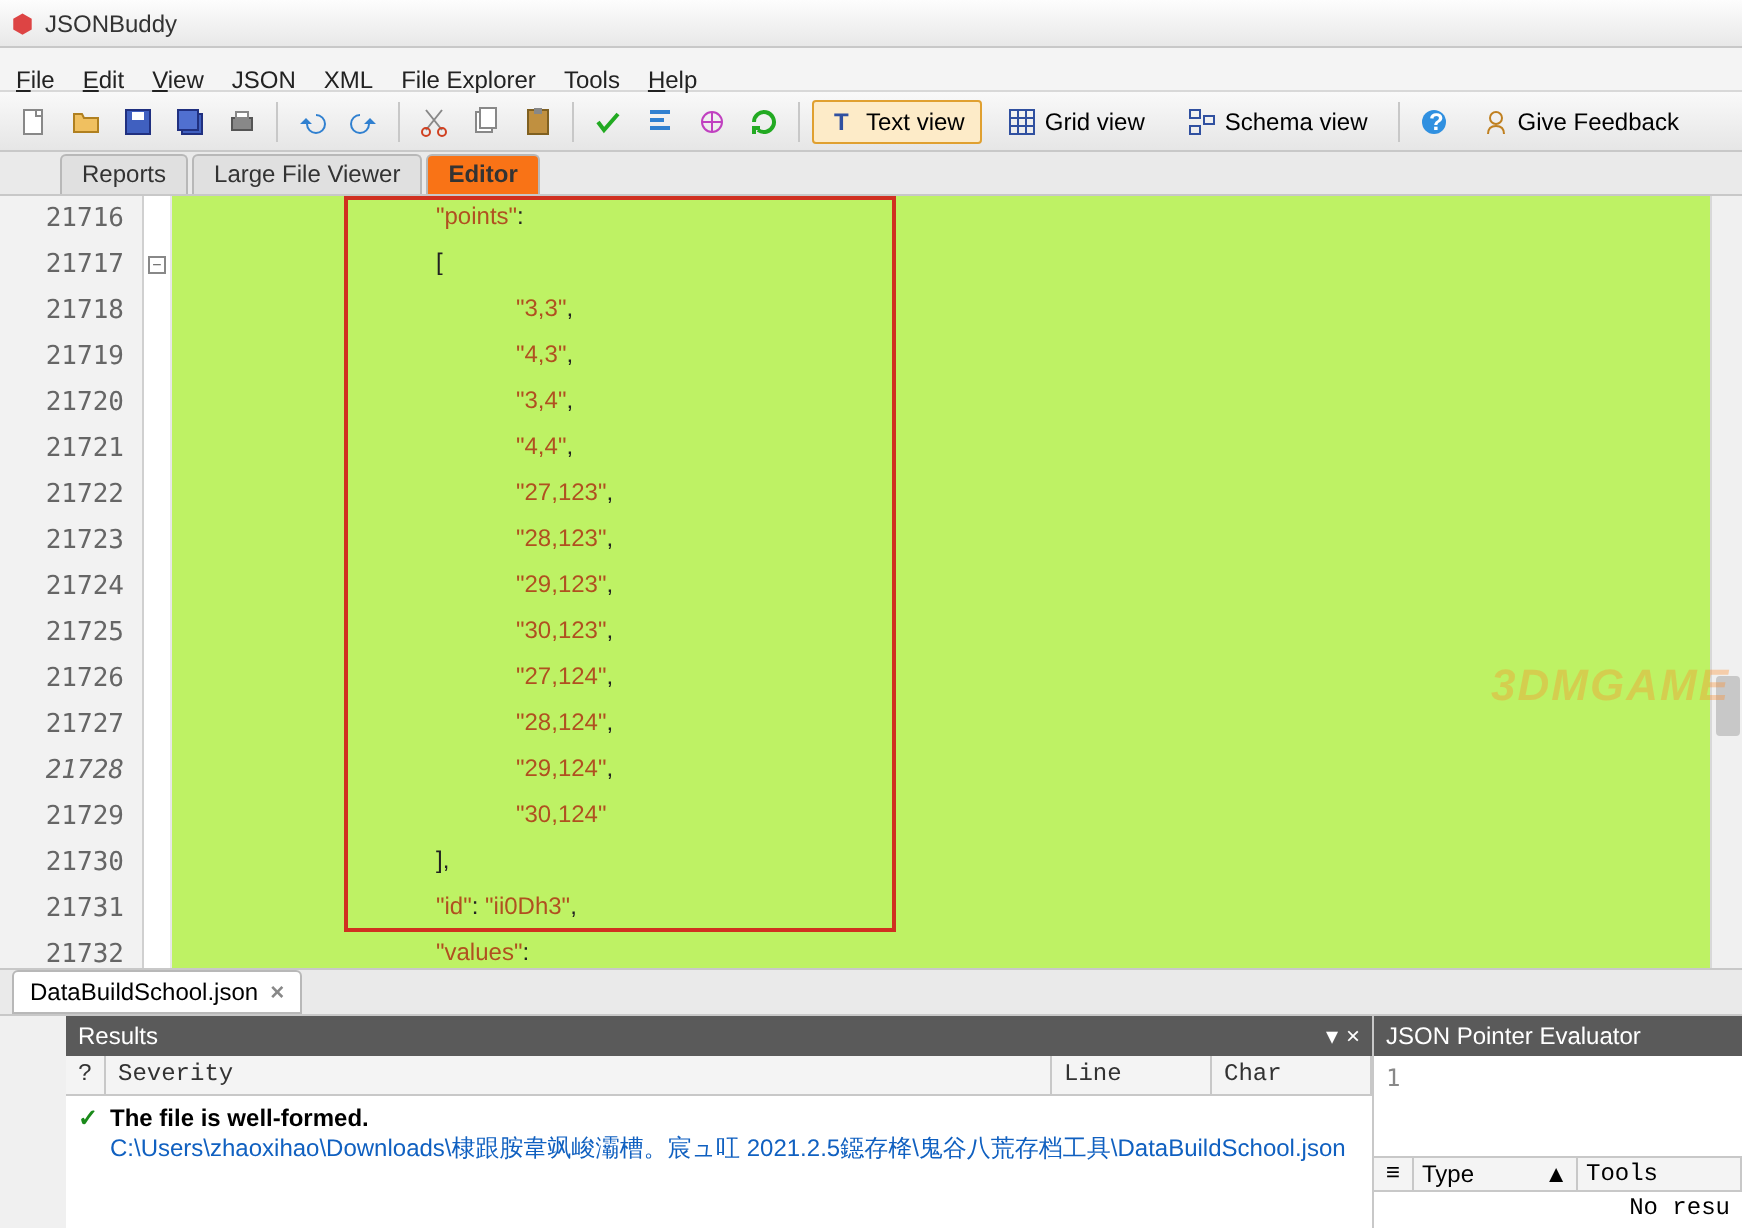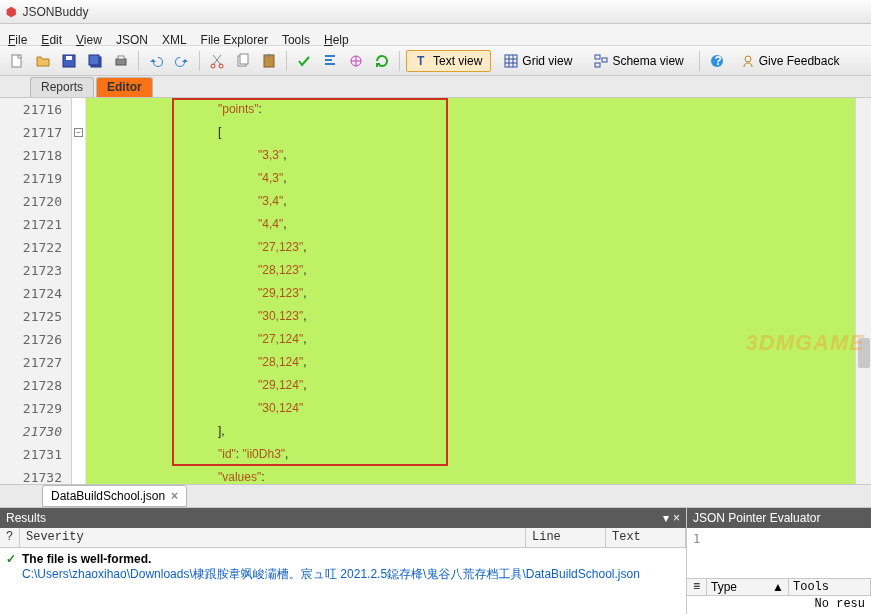--- a/index.html
+++ b/index.html
@@ -31,25 +31,25 @@
 .line { position: absolute; height: 23px; display: flex; align-items: center; }
 .lineno { width: 72px; text-align: right; padding-right: 10px; color: #666; font-family: Consolas, monospace; font-size: 13px; }
 .code-text { position: absolute; font-family: Consolas, monospace; font-size: 13px; white-space: pre; }
 .tok-str { color: #b05020; }
 .tok-key { color: #b05020; }
 .tok-punc { color: #222; }
 .fold-box { width: 9px; height: 9px; border: 1px solid #888; background: #fff; position: absolute; left: 74px; display: flex; align-items: center; justify-content: center; font-size: 8px; color: #666; line-height: 1; }
 .highlight-box { position: absolute; border: 2px solid #d03020; pointer-events: none; }
 
 .filetabs { height: 24px; background: #eaeaea; border-top: 1px solid #c8c8c8; border-bottom: 1px solid #c8c8c8; display: flex; align-items: center; padding-left: 6px; }
-.filetab { height: 22px; padding: 2px 8px; background: #fff; border: 1px solid #b8b8b8; border-radius: 3px 3px 0 0; display: flex; align-items: center; gap: 6px; margin-left: 36px; }
+.filetab { height: 22px; padding: 2px 8px; background: #fff; border: 1px solid #b8b8b8; border-radius: 3px 3px 0 0; display: flex; align-items: center; gap: 6px; }
 .filetab .x { color: #888; font-weight: bold; cursor: pointer; }
 
 .bottom { display: flex; height: 106px; }
-.results { flex: 1; display: flex; flex-direction: column; border-right: 1px solid #c8c8c8; }
+.results { flex: 1; display: flex; flex-direction: column; border-right: 1px solid #c8c8c8; margin-left: 33px; }
 .panel-hdr { height: 20px; background: #5a5a5a; color: #fff; display: flex; align-items: center; padding: 0 6px; justify-content: space-between; }
 .panel-hdr .ctrls { display: flex; gap: 4px; }
 .panel-hdr .ctrls span { cursor: pointer; }
 .results-cols { height: 20px; background: #f4f4f4; border-bottom: 1px solid #c8c8c8; display: flex; }
 .results-cols div { border-right: 1px solid #c8c8c8; padding: 2px 6px; color: #333; font-family: "Courier New", monospace; }
 .results-body { flex: 1; background: #fff; padding: 4px 6px; font-family: "Courier New", monospace; font-size: 12px; overflow: hidden; }
 .results-body .ok { color: #1a8a1a; font-weight: bold; display: inline-block; width: 16px; }
 .results-body .msg { font-weight: bold; }
 .results-body .path { color: #1060c0; }
 
@@ -199,20 +199,21 @@
     <svg viewBox="0 0 14 14">
         <circle cx="7" cy="5" r="3" fill="none" stroke="#c08020"></circle>
         <path d="M3 13c0-3 2-4 4-4s4 1 4 4" fill="none" stroke="#c08020"></path>
       </svg>
     <span>Give Feedback</span>
   </div>
 </div>
 
 <div class="doctabs">
   <div class="doctab">Reports</div>
+  <div class="doctab">Large File Viewer</div>
   <div class="doctab active">Editor</div>
 </div>
 
 <div class="editor-area">
   <div class="gutter"></div>
   <div class="fold-gutter"></div>
   <div id="code-lines">
       <div class="line" style="top: 0px;">
         <div class="lineno">21716</div>
       </div>
@@ -255,29 +256,29 @@
       </div>
       <div class="code-text" style="top: 210px; left: 258px;"><span class="tok-str">"30,123"</span><span class="tok-punc">,</span></div>
       <div class="line" style="top: 230px;">
         <div class="lineno">21726</div>
       </div>
       <div class="code-text" style="top: 233px; left: 258px;"><span class="tok-str">"27,124"</span><span class="tok-punc">,</span></div>
       <div class="line" style="top: 253px;">
         <div class="lineno">21727</div>
       </div>
       <div class="code-text" style="top: 256px; left: 258px;"><span class="tok-str">"28,124"</span><span class="tok-punc">,</span></div>
-      <div class="line" style="top: 276px;">
+      <div class="line" style="top: 276px; font-style: italic;">
         <div class="lineno">21728</div>
       </div>
       <div class="code-text" style="top: 279px; left: 258px;"><span class="tok-str">"29,124"</span><span class="tok-punc">,</span></div>
       <div class="line" style="top: 299px;">
         <div class="lineno">21729</div>
       </div>
       <div class="code-text" style="top: 302px; left: 258px;"><span class="tok-str">"30,124"</span><span class="tok-punc"></span></div>
-      <div class="line" style="top: 322px; font-style: italic;">
+      <div class="line" style="top: 322px;">
         <div class="lineno">21730</div>
       </div>
       <div class="code-text" style="top: 325px; left: 218px;"><span class="tok-punc">],</span></div>
       <div class="line" style="top: 345px;">
         <div class="lineno">21731</div>
       </div>
       <div class="code-text" style="top: 348px; left: 218px;"><span class="tok-key">"id"</span><span class="tok-punc">: </span><span class="tok-str">"ii0Dh3"</span><span class="tok-punc">,</span></div>
       <div class="line" style="top: 368px;">
         <div class="lineno">21732</div>
       </div>
@@ -305,21 +306,21 @@
       <span>Results</span>
       <div class="ctrls">
         <span>▾</span>
         <span>×</span>
       </div>
     </div>
     <div class="results-cols">
       <div style="width:20px">?</div>
       <div style="flex:1">Severity</div>
       <div style="width:80px">Line</div>
-      <div style="width:80px">Text</div>
+      <div style="width:80px">Char</div>
     </div>
     <div class="results-body">
       <div><span class="ok">✓</span><span class="msg">The file is well-formed.</span></div>
       <div style="padding-left:16px" class="path">C:\Users\zhaoxihao\Downloads\棣跟胺韋飒峻灞槽。宸ュ叿 2021.2.5鐚存栙\鬼谷八荒存档工具\DataBuildSchool.json</div>
     </div>
   </div>
   <div class="evaluator">
     <div class="panel-hdr">
       <span>JSON Pointer Evaluator</span>
     </div>

